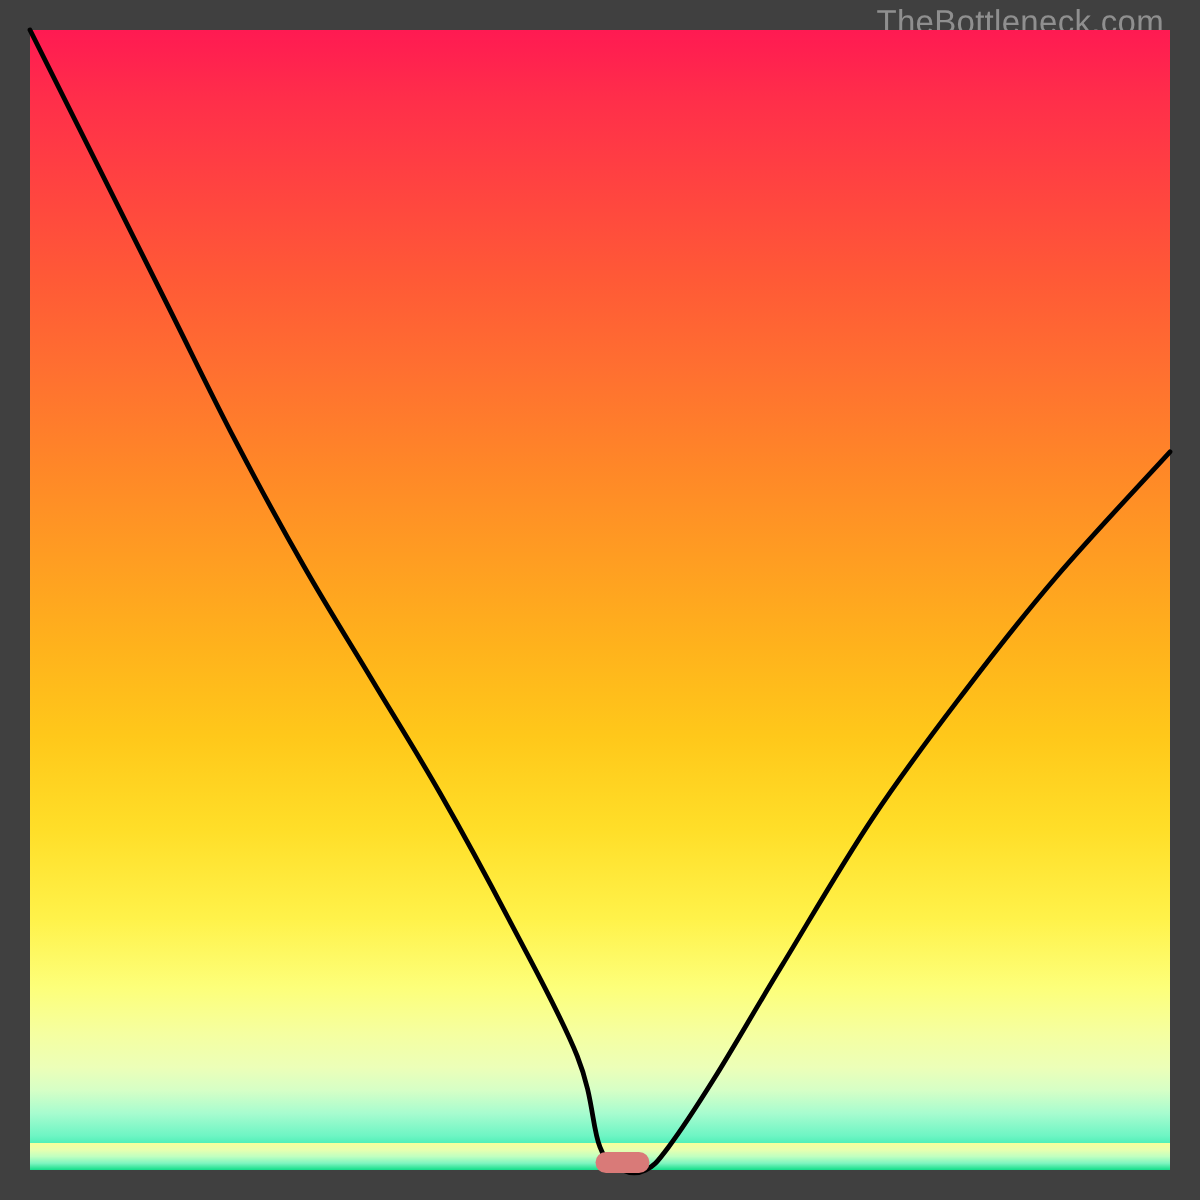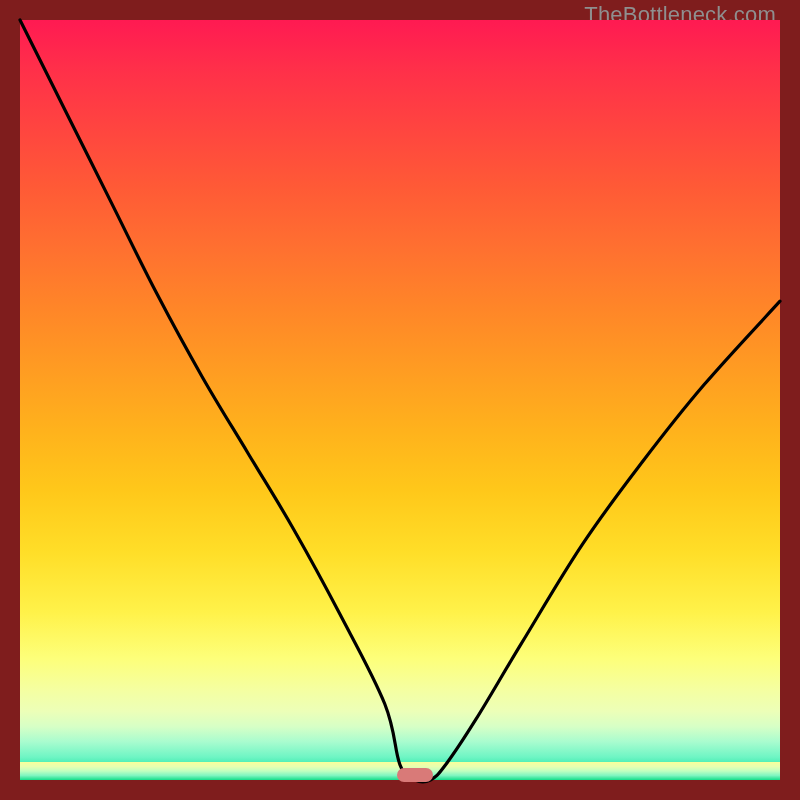--- a/index.html
+++ b/index.html
@@ -8,21 +8,21 @@
     width: 800px;
     height: 800px;
     background: #000;
     overflow: hidden;
     font-family: Arial, Helvetica, sans-serif;
   }
   .frame {
     position: relative;
     width: 800px;
     height: 800px;
-    background: #7f1d1d;
+    background: #404040;
   }
   .plot {
     position: absolute;
     left: 20px;
     top: 20px;
     width: 760px;
     height: 760px;
     background: linear-gradient(
       to bottom,
       #ff1a52 0%,

